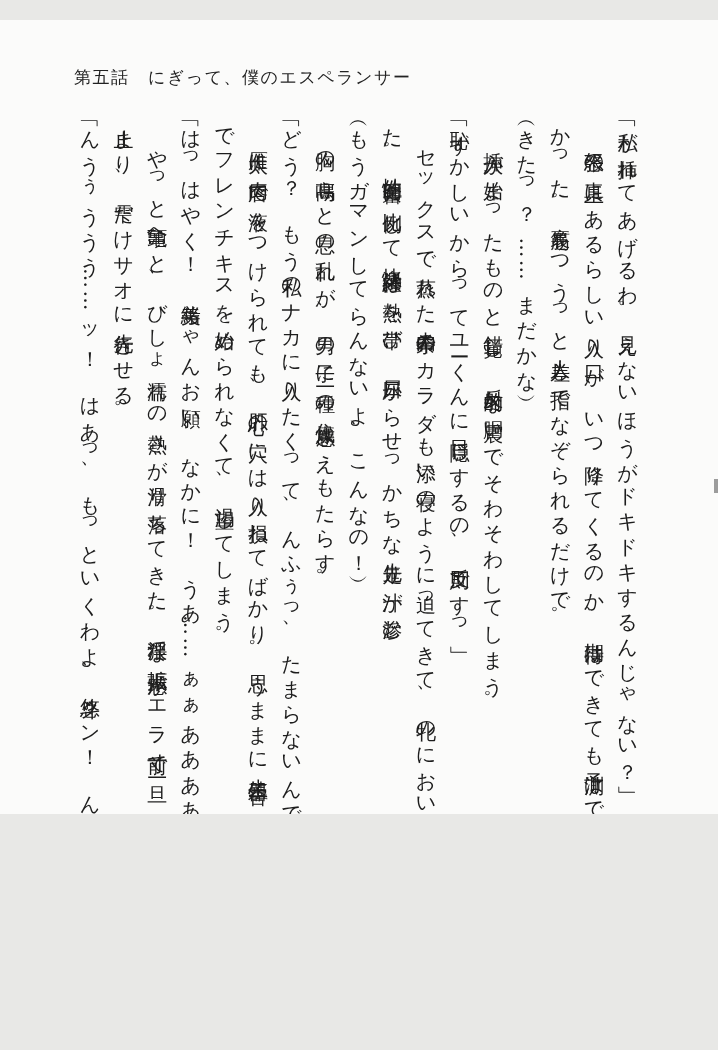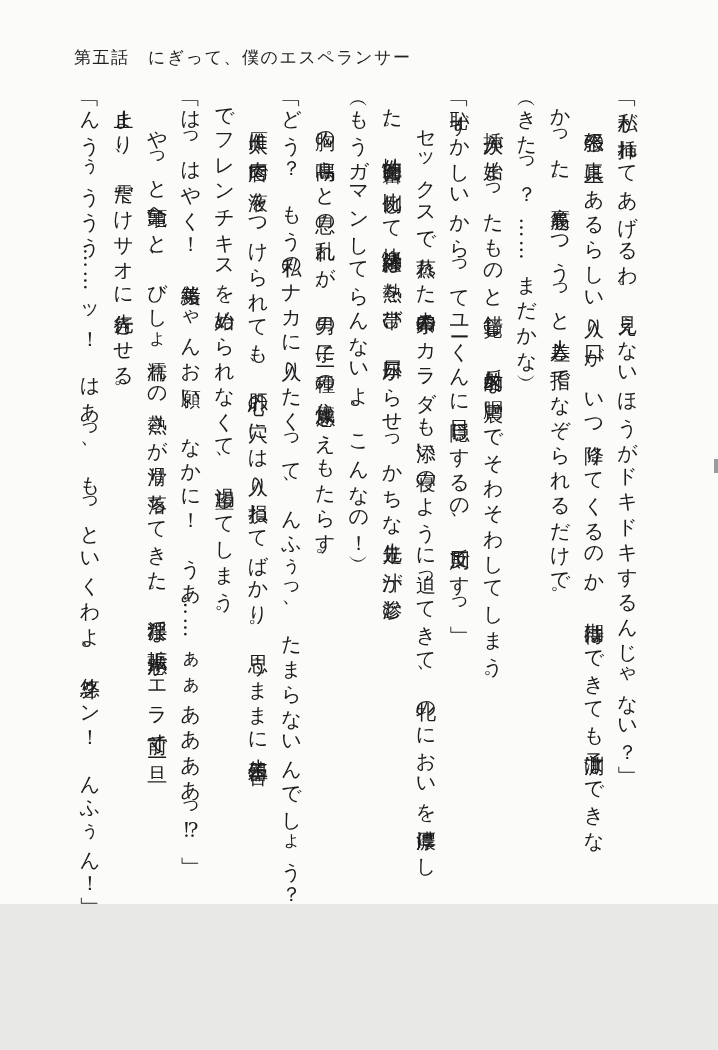--- a/index.html
+++ b/index.html
@@ -3,25 +3,26 @@
 <meta charset="utf-8">
 <style>
   html, body {
     margin: 0;
     padding: 0;
     background: #e8e8e6;
   }
   .page {
     position: relative;
     width: 718px;
-    height: 904px;
+    height: 794px;
     background: #fbfbfa;
     overflow: hidden;
     font-family: "DejaVu Serif", serif;
     color: #1d1d1d;
+    margin-top: 20px;
   }
   .header {
     position: absolute;
     top: 46px;
     left: 74px;
     font-size: 17px;
     letter-spacing: 1.5px;
     color: #222222;
     white-space: pre;
   }

